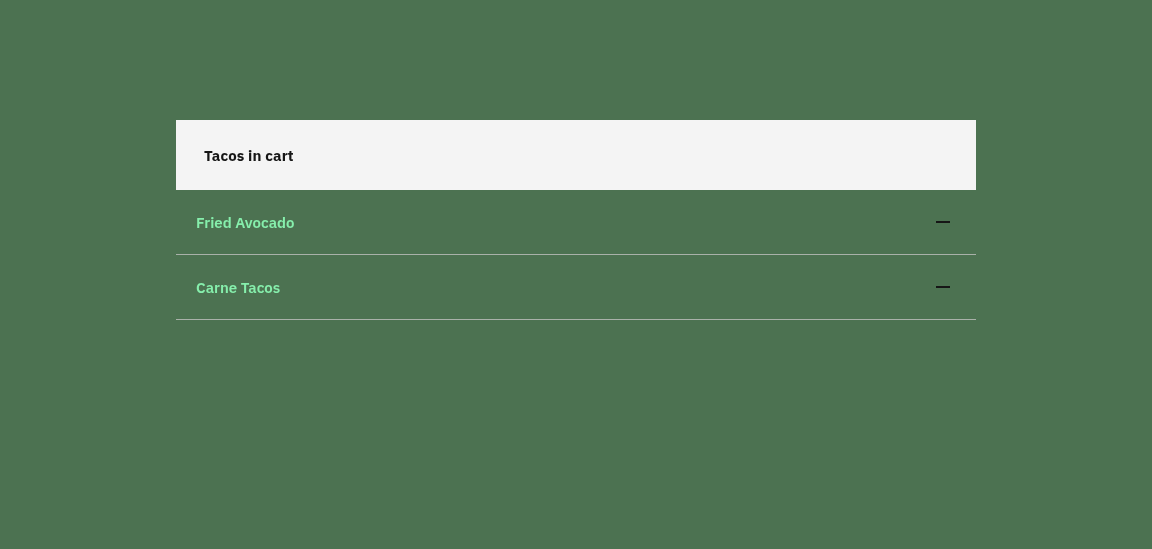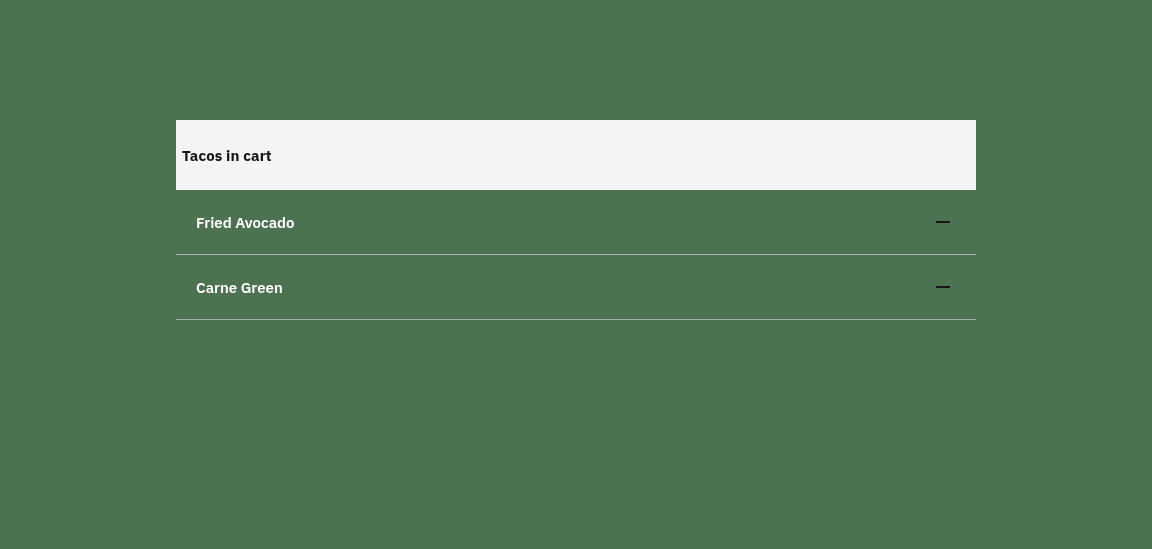--- a/index.html
+++ b/index.html
@@ -20,41 +20,41 @@
       position: absolute;
       left: 176px;
       top: 120px;
       width: 800px;
     }
     .panel-header {
       background: #f4f4f4;
       height: 70px;
       display: flex;
       align-items: center;
-      padding-left: 6px;
+      padding-left: 28px;
     }
     .panel-title {
       font-size: 15px;
       font-weight: 700;
       color: #161616;
       letter-spacing: 0.1px;
     }
     .item-row {
       height: 65px;
       display: flex;
       align-items: center;
       justify-content: space-between;
       padding-left: 20px;
       padding-right: 20px;
       border-bottom: 1px solid #a9b1a9;
     }
     .item-label {
       font-size: 15px;
       font-weight: 600;
-      color: #ffffff;
+      color: #86efac;
     }
     .remove-btn {
       background: none;
       border: none;
       padding: 6px;
       cursor: pointer;
       display: flex;
       align-items: center;
       justify-content: center;
     }
@@ -75,18 +75,18 @@
 
   <div class="item-row">
     <span class="item-label">Fried Avocado</span>
     <button class="remove-btn" type="button" aria-label="Remove Fried Avocado">
       <span class="minus-icon"></span>
     </button>
   </div>
 
 
   <div class="item-row">
-    <span class="item-label">Carne Green</span>
+    <span class="item-label">Carne Tacos</span>
     <button class="remove-btn" type="button" aria-label="Remove Carne Asada">
       <span class="minus-icon"></span>
     </button>
   </div>
 </div>
 
 </body></html>

